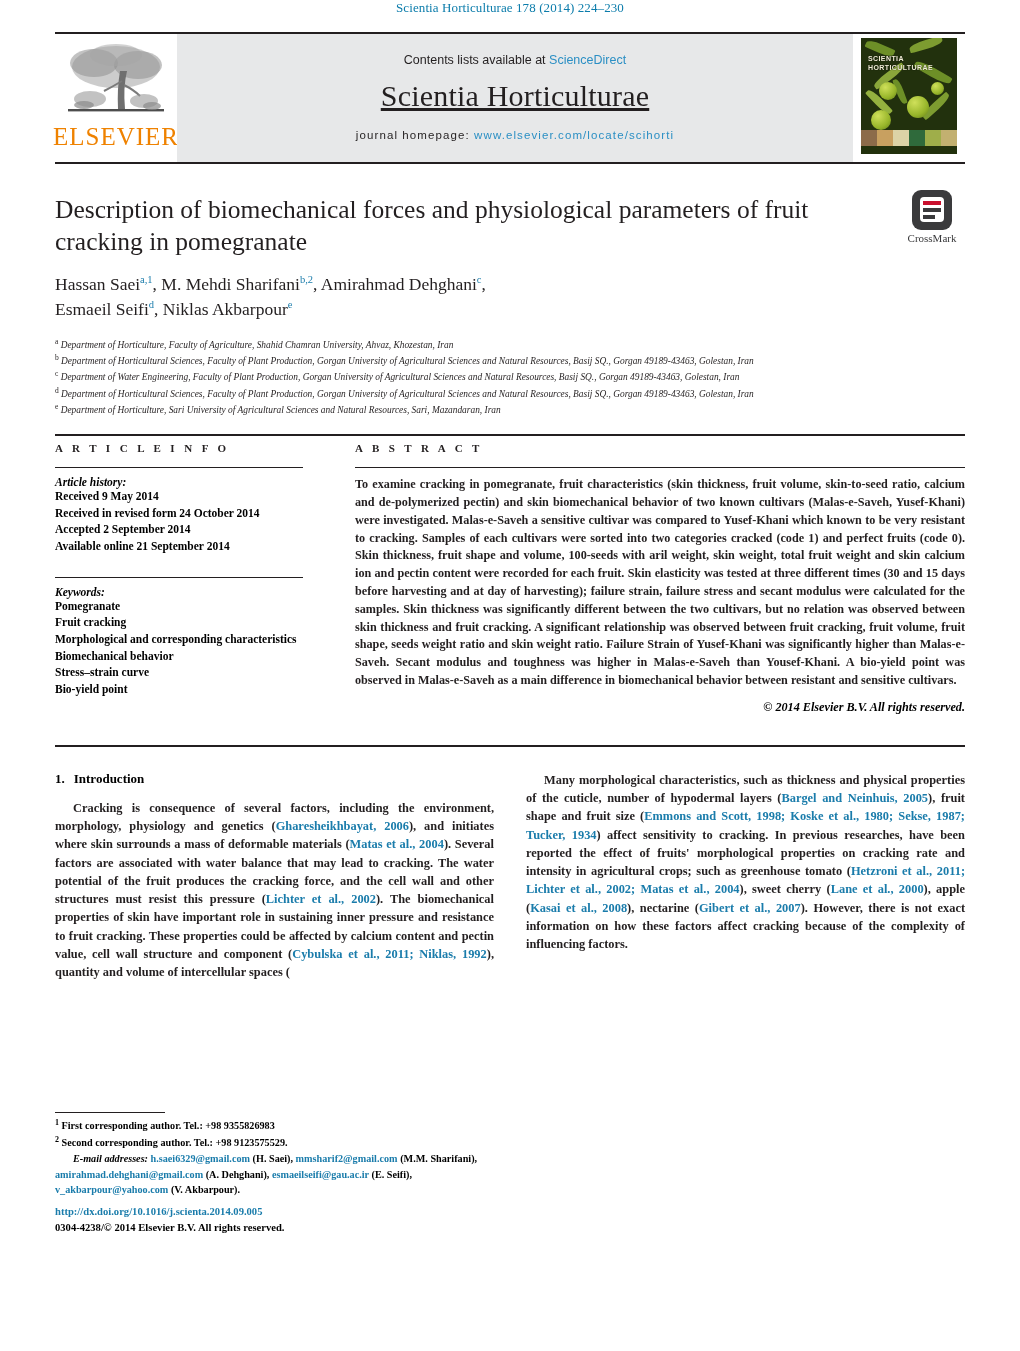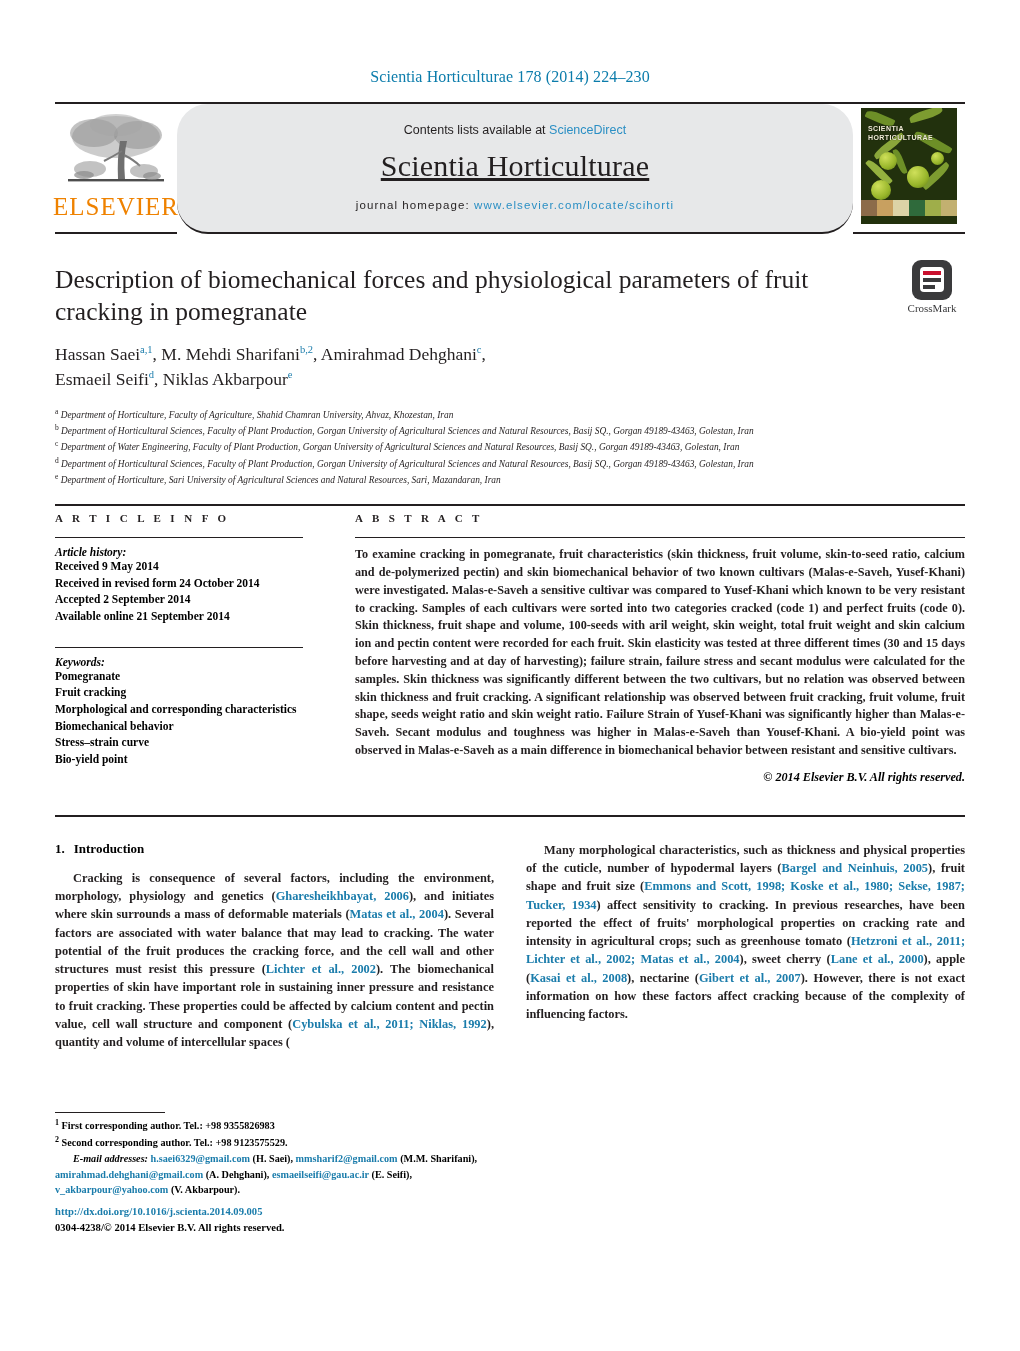--- a/index.html
+++ b/index.html
@@ -11,23 +11,22 @@
     font-family: "Liberation Serif", serif;
     color: #000000;
     position: relative;
     overflow: hidden;
   }
   .page { position: relative; width: 1020px; height: 1351px; padding: 0; }
 
   
   .running-head {
     text-align: center;
-    font-size: 16px;
+    font-size: 13px;
     color: #0b7cab;
-    padding-top: 68px;
     letter-spacing: .1px;
     font-family: "Liberation Serif", serif;
   }
 
   
   .masthead {
     margin: 16px 55px 0 55px;
     border-top: 2.5px solid #231f20;
     display: flex;
     align-items: stretch;
@@ -59,21 +58,20 @@
   .banner {
     flex: 1 1 auto;
     background: #e7e8e9;
     border-bottom: 2.5px solid #231f20;
     display: flex;
     flex-direction: column;
     justify-content: center;
     align-items: center;
     text-align: center;
     padding: 6px 0 8px;
-    border-radius: 31px;
   }
   .banner .contents {
     font-family: "Liberation Sans", sans-serif;
     font-size: 12.5px;
     color: #231f20;
     margin-bottom: 12px;
   }
   .banner .contents a { color: #2b8fc4; text-decoration: none; }
   .banner .jtitle {
     font-family: "Liberation Serif", serif;

